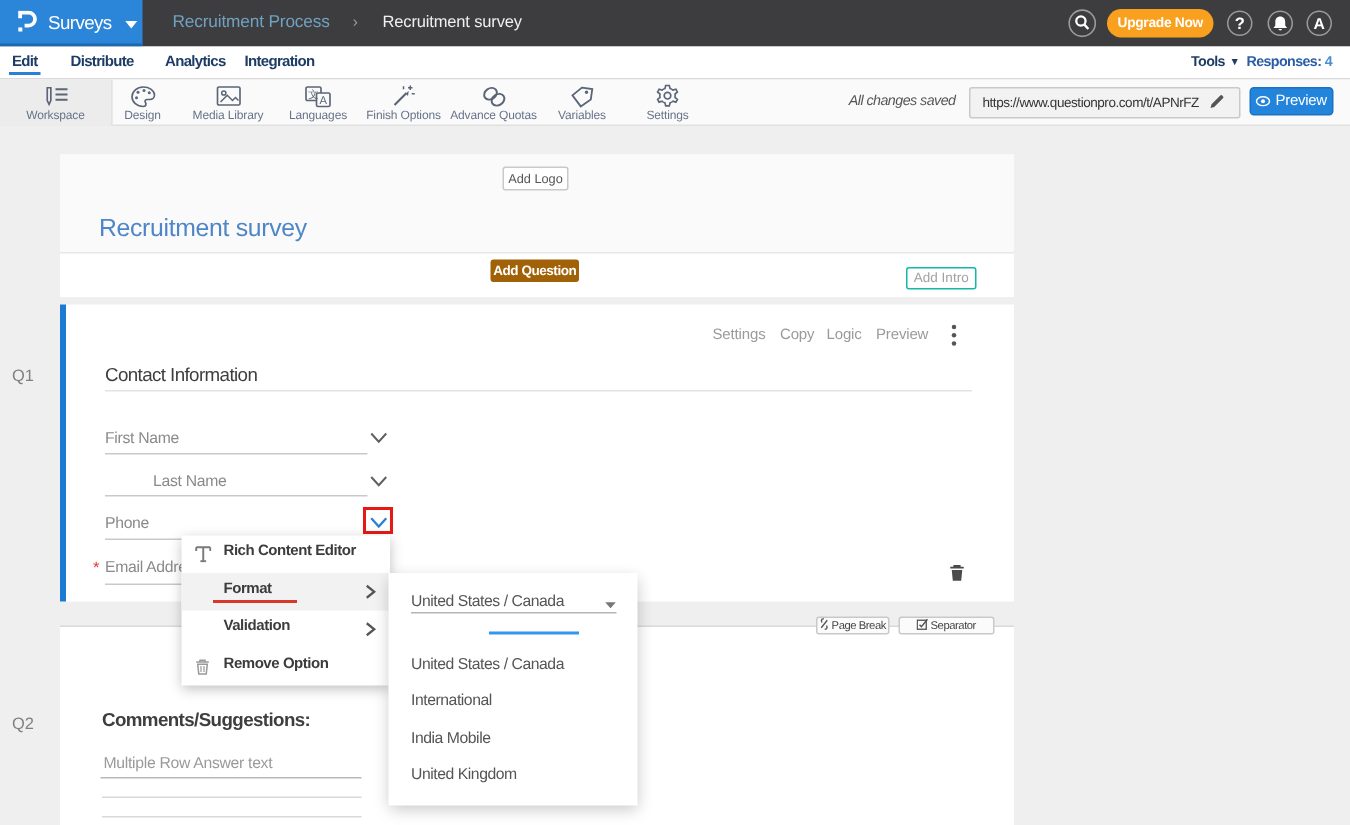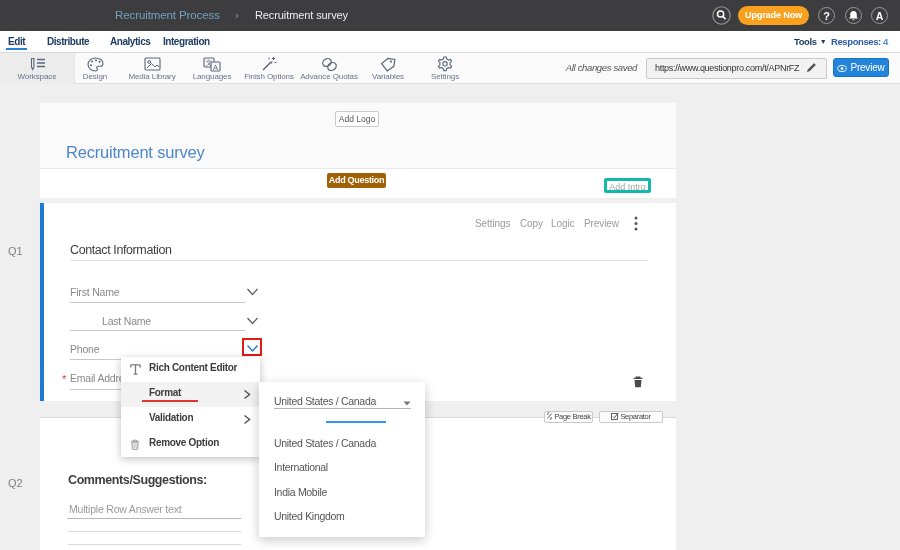--- a/index.html
+++ b/index.html
@@ -31,21 +31,21 @@
 #allsaved { position:absolute; right:263px; top:0; height:31px; line-height:29px; font-style:italic; font-size:9.5px; color:#555; letter-spacing:-0.35px; }
 #urlbox { position:absolute; left:646px; top:5px; width:181px; height:21px; background:#f2f2f2; border:1px solid #c9c9c9; border-radius:2px; font-size:9px; color:#333; line-height:19px; padding-left:8px; letter-spacing:-0.3px; white-space:nowrap; overflow:hidden; }
 #previewbtn { position:absolute; left:833px; top:5px; width:56px; height:19px; background:#2384dc; border:1px solid #1b72c4; border-radius:3px; color:#fff; font-size:10px; line-height:17px; text-align:center; letter-spacing:-0.2px; }
 
 
 #card1 { position:absolute; left:40px; top:103px; width:636px; height:95px; background:#fff; }
 #card1top { position:absolute; left:0; top:0; width:636px; height:66px; background:#fafafa; border-bottom:1px solid #e8e8e8; }
 #addlogo { position:absolute; left:295px; top:8px; width:44px; height:16px; background:#fff; border:1px solid #c9c9c9; border-radius:2px; font-size:8.5px; color:#555; text-align:center; line-height:14px; }
 #title { position:absolute; left:26px; top:40px; font-size:16.5px; color:#4e86c8; letter-spacing:-0.2px; }
 #addq { position:absolute; left:287px; top:70px; width:59px; height:15px; background:#a16207; border-radius:2px; color:#fff; font-size:9px; font-weight:bold; text-align:center; line-height:15px; letter-spacing:-0.3px; }
-#addintro { position:absolute; left:564px; top:75px; width:47px; height:15px; background:#fff; border:3px solid #14b8a6; border-radius:2px; color:#a2a2a2; font-size:9px; text-align:center; line-height:13px; }
+#addintro { position:absolute; left:564px; top:75px; width:47px; height:15px; background:#fff; border:1px solid #14b8a6; border-radius:2px; color:#a2a2a2; font-size:9px; text-align:center; line-height:13px; }
 
 #q1card { position:absolute; left:40px; top:203px; width:636px; height:198px; background:#fff; border-left:4px solid #1c7ad2; }
 #q1lbl { position:absolute; left:8px; top:245px; font-size:11px; color:#808080; }
 #q2lbl { position:absolute; left:8px; top:477px; font-size:11px; color:#808080; }
 .qlink { position:absolute; top:15px; font-size:10px; color:#9b9b9b; letter-spacing:-0.1px; }
 #qheading { position:absolute; left:26px; top:39.5px; font-size:12.5px; font-weight:normal; color:#3e3e3e; letter-spacing:-0.4px; }
 #qhline { position:absolute; left:26px; top:57px; width:578px; height:1px; background:#e3e3e3; }
 .flabel { position:absolute; left:26px; font-size:10.5px; color:#8a8a8a; letter-spacing:-0.2px; }
 .fline { position:absolute; left:26px; width:175px; height:1px; background:#c9c9c9; }
 .chev { position:absolute; left:202px; }
@@ -69,20 +69,30 @@
 #submenu { position:absolute; left:259px; top:382px; width:166px; height:155px; background:#fff; box-shadow:0 3px 10px rgba(0,0,0,0.22); }
 #selecttext { position:absolute; left:15px; top:13px; font-size:10.5px; color:#555; letter-spacing:-0.3px; }
 #selectline { position:absolute; left:15px; top:26px; width:137px; height:1px; background:#b5b5b5; }
 #bluebar { position:absolute; left:67px; top:39px; width:60px; height:2px; background:#3396ef; }
 .opt { position:absolute; left:15px; font-size:10.5px; color:#555; letter-spacing:-0.3px; }
 </style>
 </head>
 <body>
 
 <div id="topbar">
+  <div id="logoarea">
+    <svg width="13" height="15" viewBox="0 0 13 15" style="position:absolute;left:12px;top:7px;">
+      <path d="M1.4 5.2 V1.4 H7 A4.35 4.35 0 0 1 7 10.1 H4.4" fill="none" stroke="#fff" stroke-width="2.5"></path>
+      <rect x="0.2" y="11.3" width="2.7" height="2.7" fill="#fff"></rect>
+    </svg>
+    <span style="position:absolute;left:32px;top:0;height:31px;line-height:31px;color:#fff;font-size:12.5px;letter-spacing:-0.4px;">Surveys</span>
+    <svg width="9" height="7" viewBox="0 0 9 7" style="position:absolute;left:83px;top:13px;">
+        <path d="M0.5 1 L4.5 6 L8.5 1 Z" fill="#fff"></path>
+      </svg>
+  </div>
   <div id="crumbs">
       <span class="proc" style="position:absolute;left:0;">Recruitment Process</span>
       <span class="sep" style="position:absolute;left:120px;">›</span>
       <span class="surv" style="position:absolute;left:140px;">Recruitment survey</span>
     </div>
   <svg width="19" height="19" viewBox="0 0 19 19" style="position:absolute;left:712px;top:6px;">
     <circle cx="9.5" cy="9.5" r="8.7" fill="none" stroke="#9a9a9a" stroke-width="1.1"></circle>
     <circle cx="8.6" cy="8" r="3.1" fill="none" stroke="#fff" stroke-width="1.5"></circle>
     <path d="M10.9 10.4 L13.6 13.3" stroke="#fff" stroke-width="1.6"></path>
   </svg>

